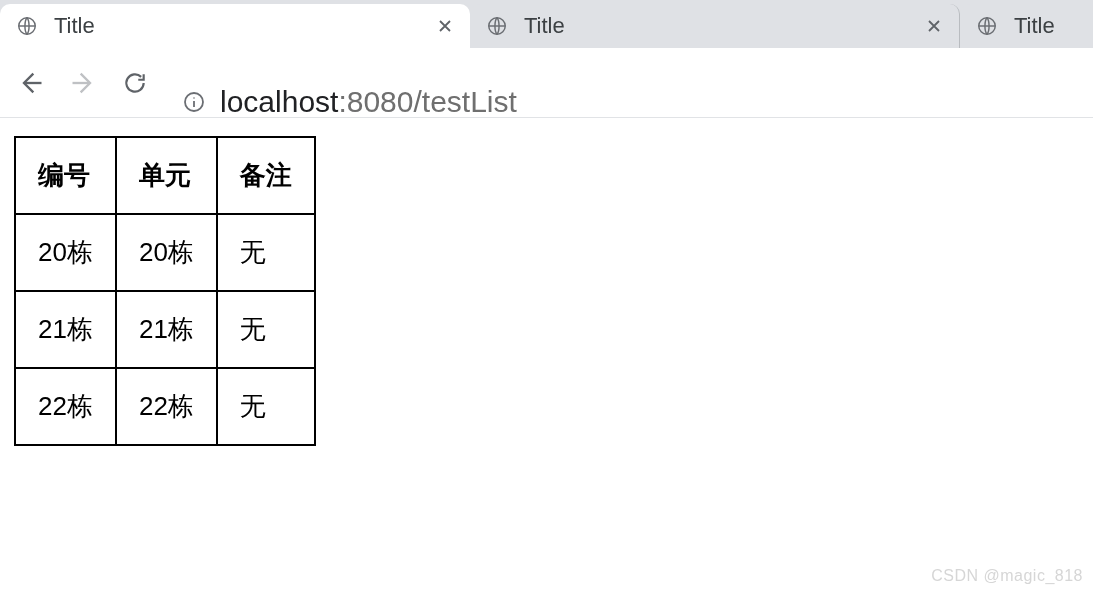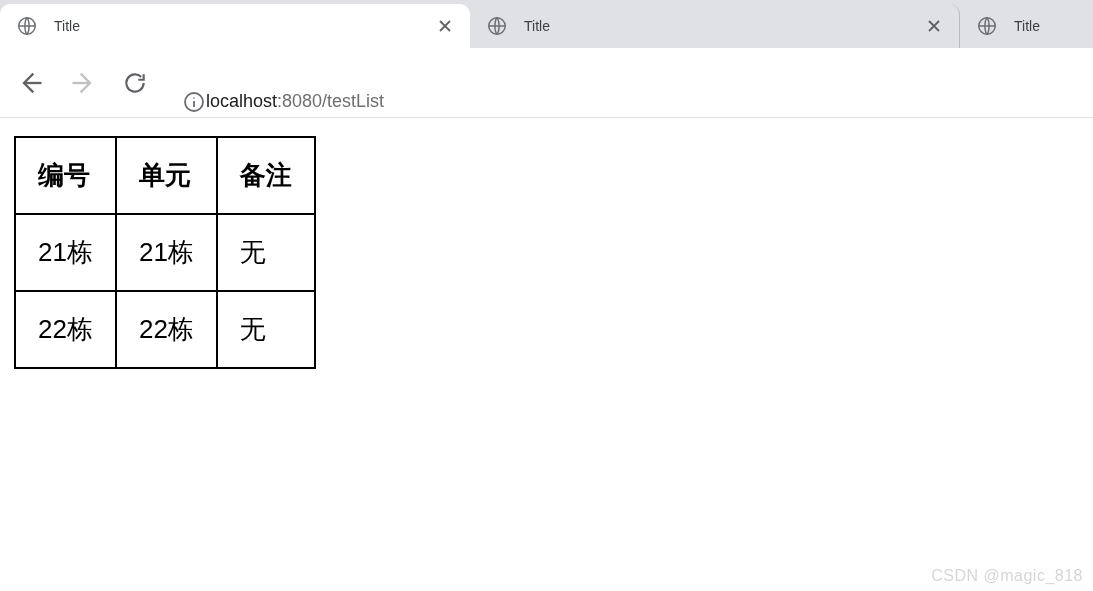--- a/index.html
+++ b/index.html
@@ -17,21 +17,21 @@
       display: flex;
       height: 48px;
       background: #dfe1e5;
       align-items: flex-end;
     }
     .tab {
       display: flex;
       align-items: center;
       height: 44px;
       padding: 0 16px;
-      font-size: 14px;
+      font-size: 22px;
       color: #3c4043;
       position: relative;
       border-top-left-radius: 10px;
       border-top-right-radius: 10px;
       min-width: 0;
     }
     .tab.active {
       background: #ffffff;
       flex: 0 0 470px;
     }
@@ -81,22 +81,23 @@
       display: flex;
       align-items: center;
       justify-content: center;
       color: #5f6368;
     }
     .nav-btn.disabled { color: #bfc1c4; }
     .omnibox {
       flex: 1 1 auto;
       display: flex;
       align-items: center;
-      font-size: 18px;
+      font-size: 30px;
       color: #202124;
+      gap: 14px;
       padding-left: 10px;
       margin-top: 38px;
     }
     .info-icon {
       width: 24px;
       height: 24px;
       display: flex;
       align-items: center;
       justify-content: center;
     }
@@ -226,20 +227,25 @@
   <table>
     <thead>
       <tr>
         <th>编号</th>
         <th>单元</th>
         <th>备注</th>
       </tr>
     </thead>
     <tbody>
       <tr>
+        <td>20栋</td>
+        <td>20栋</td>
+        <td>无</td>
+      </tr>
+      <tr>
         <td>21栋</td>
         <td>21栋</td>
         <td>无</td>
       </tr>
       <tr>
         <td>22栋</td>
         <td>22栋</td>
         <td>无</td>
       </tr>
     </tbody>

